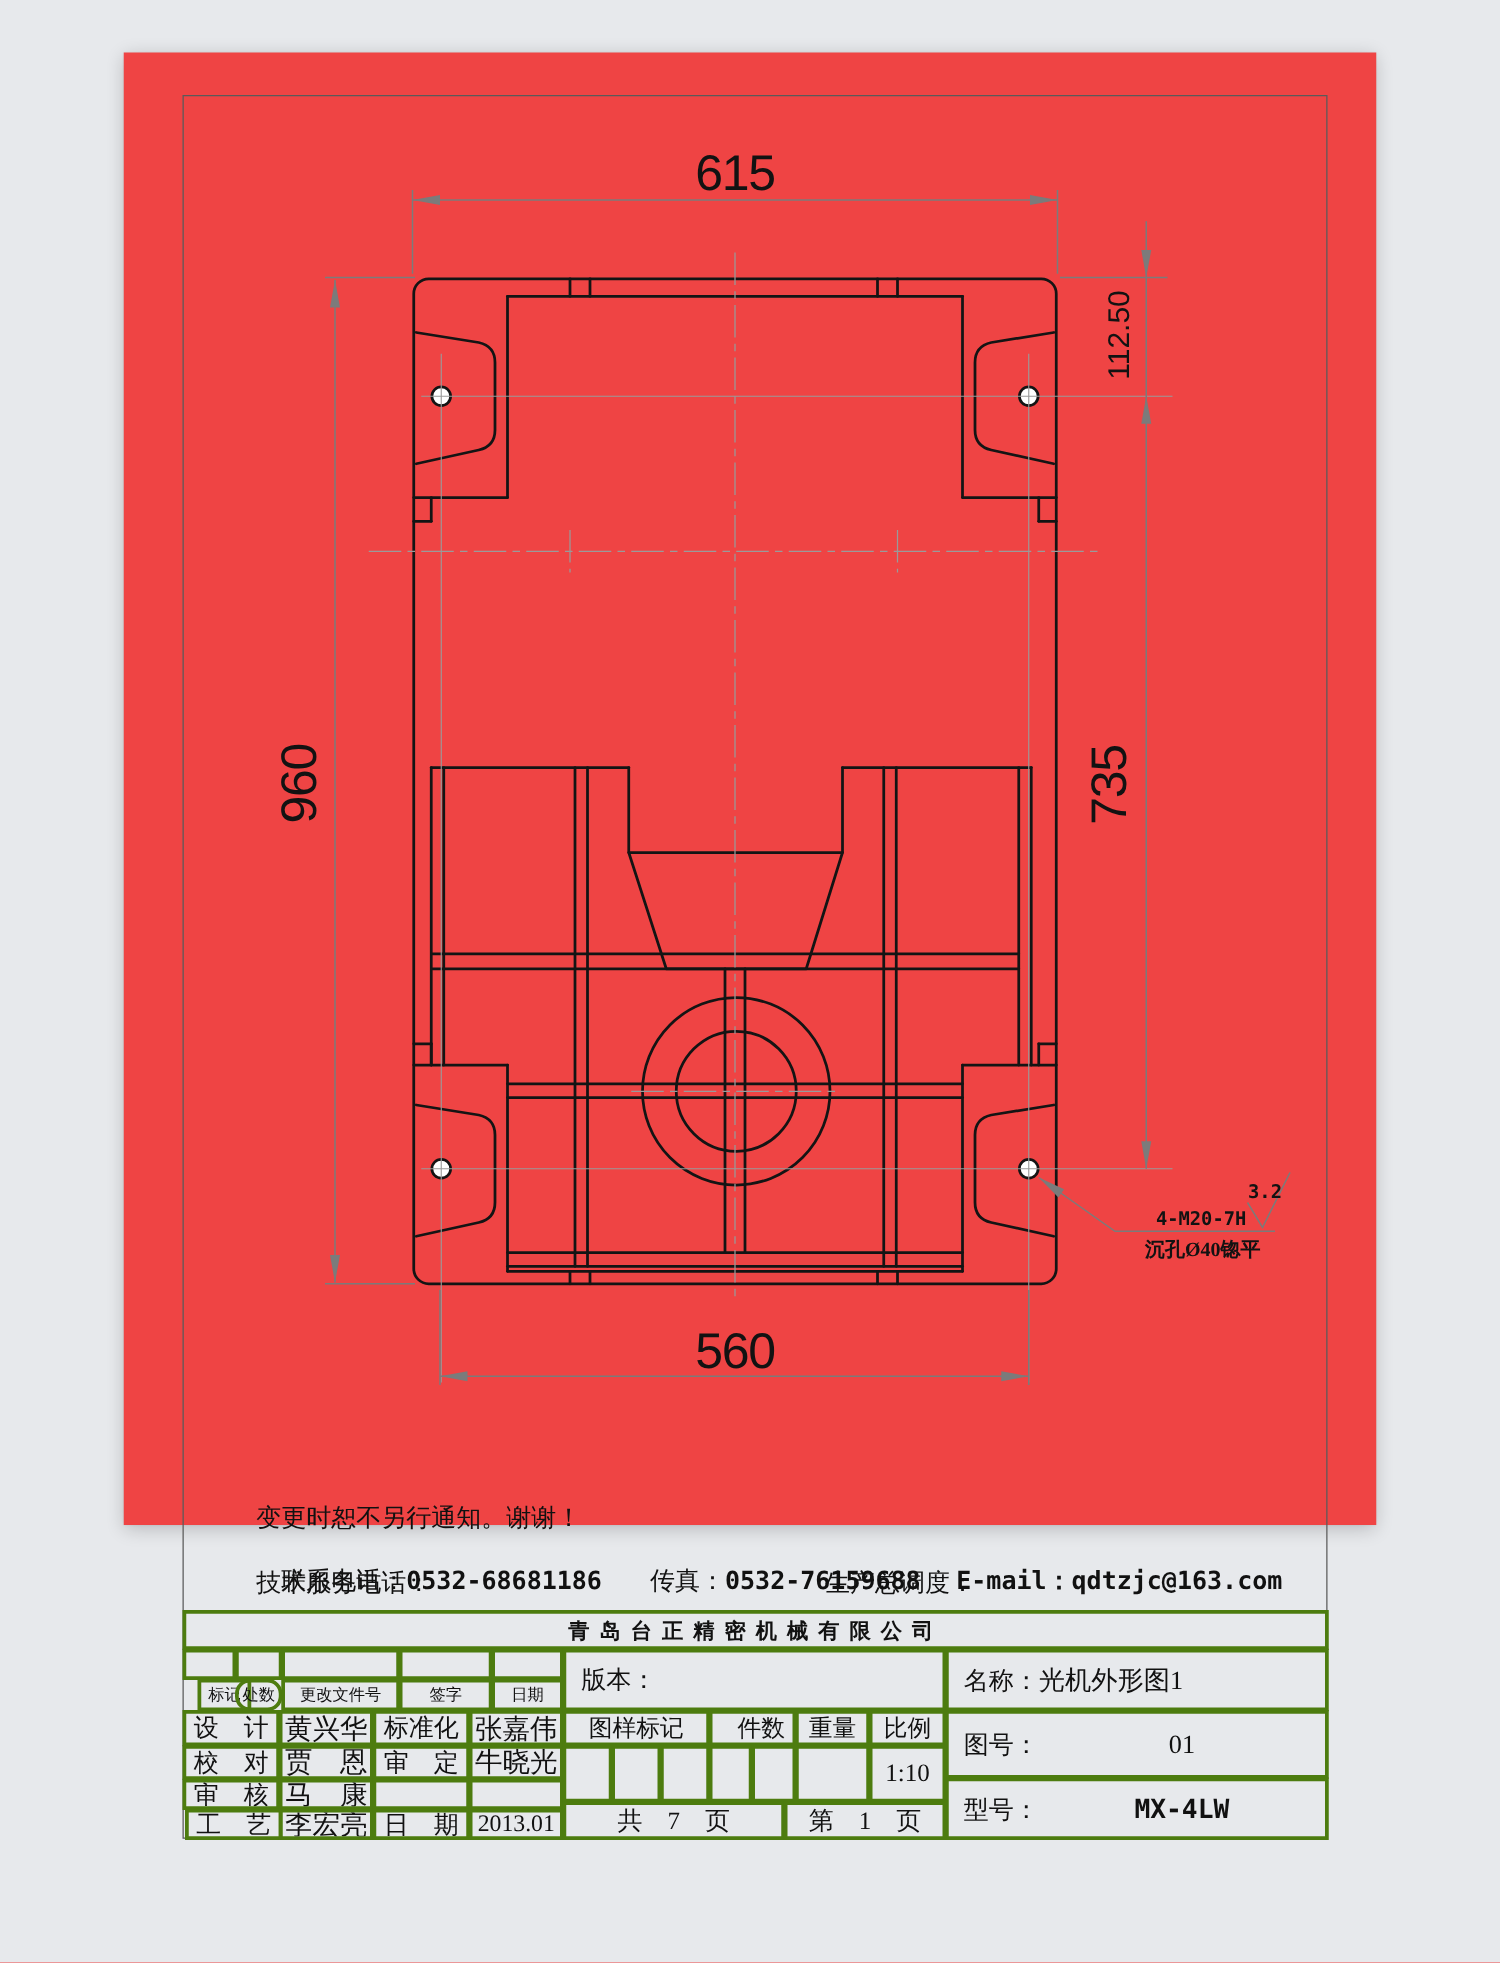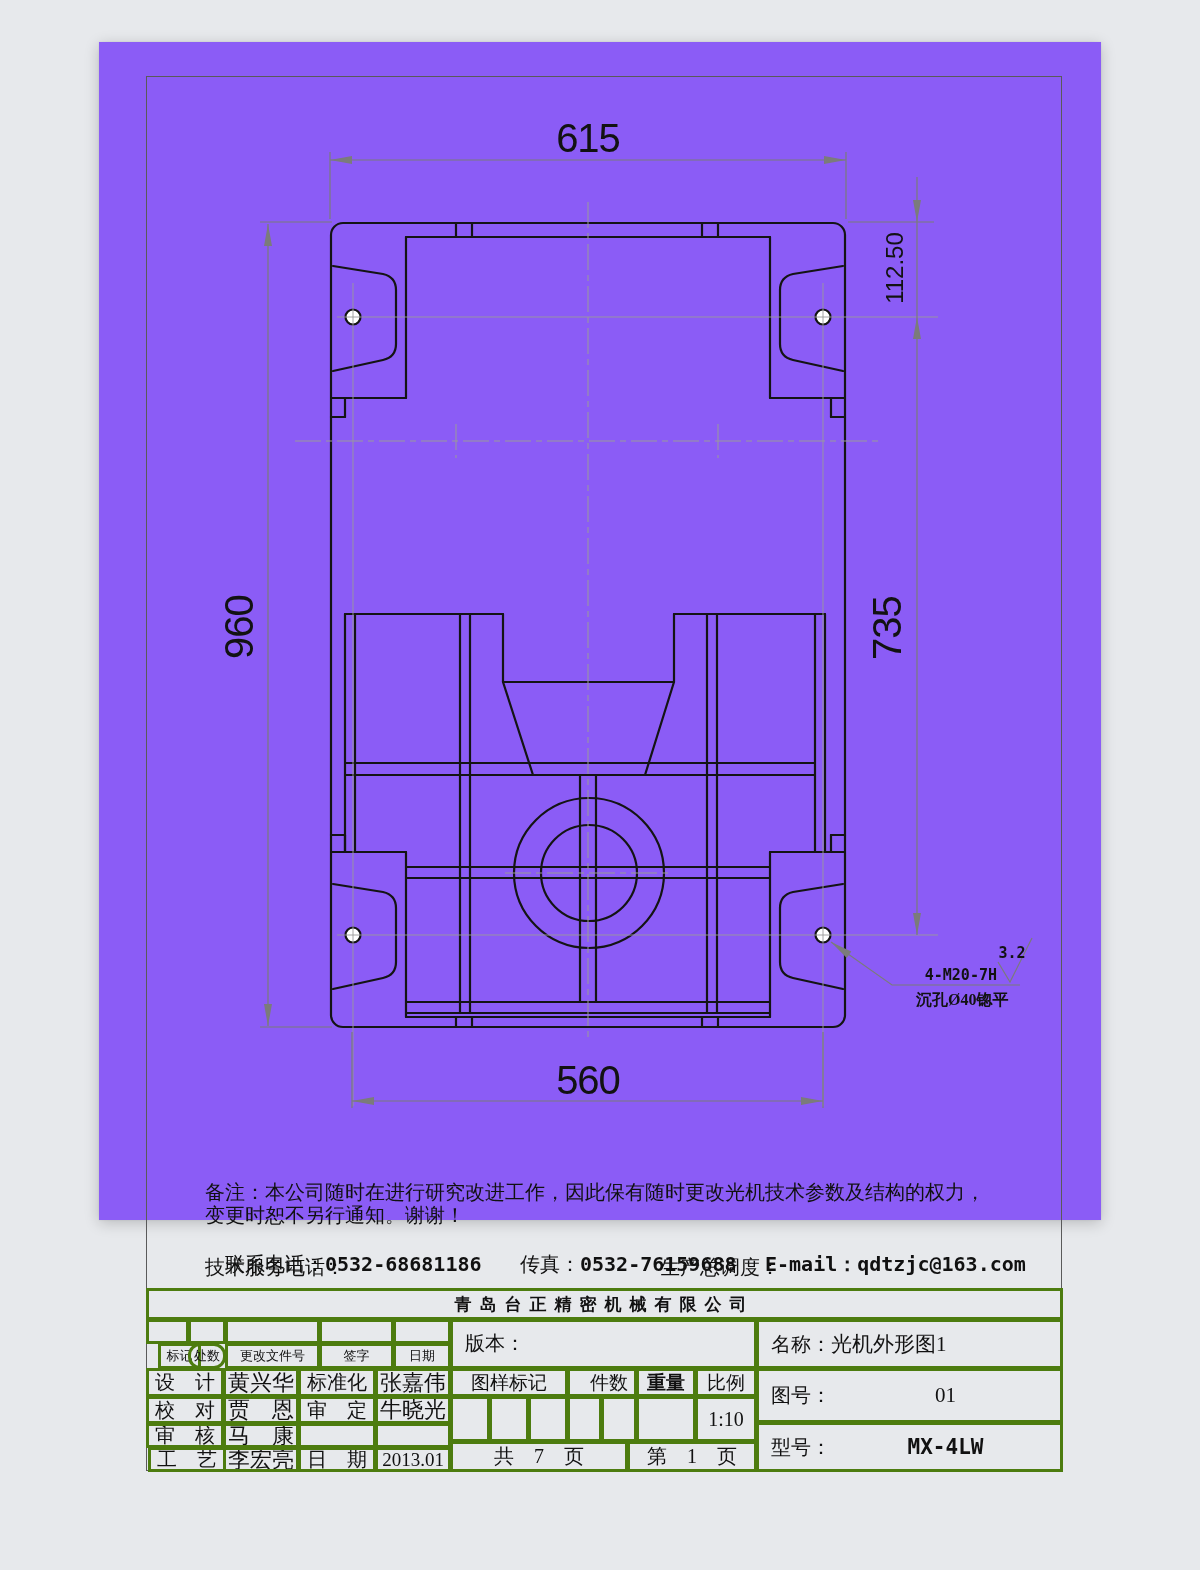--- a/index.html
+++ b/index.html
@@ -4,21 +4,21 @@
 <style>
   html,body{margin:0;padding:0;}
   body{
     width:1200px;height:1570px;position:relative;
     background:#e7e9ec;
     font-family:"Liberation Serif", serif;
     color:#111;
   }
   .page{
     position:absolute;left:99px;top:42px;width:1002px;height:1178px;
-    background:#8b5cf6;
+    background:#ef4444;
     box-shadow:0 3px 14px rgba(0,0,0,0.20), 0 0 2px rgba(0,0,0,0.08);
   }
   .frame{
     position:absolute;left:47px;top:34px;width:916px;height:1395px;
     border:1px solid #5a5a5a;box-sizing:border-box;
   }
   svg.drawing{position:absolute;left:47px;top:34px;}
   svg .k{stroke:#141414;stroke-width:2.2;fill:none;stroke-linejoin:round;stroke-linecap:round;}
   svg .dim{stroke:#7b7b7b;stroke-width:1.2;fill:none;}
   svg .thin{stroke:#9a9a9a;stroke-width:0.9;fill:none;}
@@ -188,21 +188,20 @@
       <text class="dimtxt" x="253" y="627" text-anchor="middle" transform="rotate(-90 253 627)">960</text>
       <text class="dimtxt" x="901" y="628" text-anchor="middle" transform="rotate(-90 901 628)">735</text>
       <text class="dimtxt-sm" x="903" y="268" text-anchor="middle" transform="rotate(-90 903 268)">112.50</text>
       <text class="dimtxt" x="588" y="1094" text-anchor="middle">560</text>
       <text class="anntxt" x="997" y="980" text-anchor="end">4-M20-7H</text>
       <text class="anncjk" x="916" y="1005" text-anchor="start">沉孔Ø40锪平</text>
       <text class="anntxt" x="1012" y="958" text-anchor="middle">3.2</text>
     </g>
   </svg>
 
-  <div class="note" style="left:106px;top:1139px;">备注：本公司随时在进行研究改进工作，因此保有随时更改光机技术参数及结构的权力，</div>
   <div class="note" style="left:106px;top:1162px;">变更时恕不另行通知。谢谢！</div>
   <div class="note" style="left:106px;top:1188px;">
     <span>联系电话：</span><span class="bnum">0532-68681186</span>
   </div>
   <div class="note" style="left:401px;top:1188px;">
     <span>传真：</span><span class="bnum">0532-76159688</span>
   </div>
   <div class="note" style="left:646px;top:1188px;">
     <span class="bnum">E-mail：</span><span class="bnum">qdtzjc@163.com</span>
   </div>
@@ -242,21 +241,21 @@
 
     <div class="cell" style="left:2px;top:159px;width:78px;height:25px;">工　艺</div>
     <div class="cell" style="left:77px;top:159px;width:76px;height:25px;font-size:22px;font-family:Liberation Mono, monospace;">李宏亮</div>
     <div class="cell" style="left:152px;top:159px;width:78px;height:25px;">日　期</div>
     <div class="cell" style="left:229px;top:159px;width:76px;height:25px;font-size:19px;">2013.01</div>
 
     <div class="cell left" style="left:304px;top:31px;width:307px;height:50px;align-items:flex-start;padding-top:8px;"><span class="lbl">版本：</span></div>
 
     <div class="cell" style="left:304px;top:80px;width:118px;height:29px;font-size:19px;">图样标记</div>
     <div class="cell" style="left:421px;top:80px;width:70px;height:29px;font-size:19px;padding-left:14px;">件数</div>
-    <div class="cell" style="left:490px;top:80px;width:60px;height:29px;font-size:19px;font-weight:bold;">重量</div>
+    <div class="cell" style="left:490px;top:80px;width:60px;height:29px;font-size:19px;">重量</div>
     <div class="cell" style="left:549px;top:80px;width:62px;height:29px;font-size:19px;">比例</div>
 
     <div class="cell" style="left:304px;top:108px;width:40px;height:46px;"></div>
     <div class="cell" style="left:343px;top:108px;width:40px;height:46px;"></div>
     <div class="cell" style="left:382px;top:108px;width:40px;height:46px;"></div>
     <div class="cell" style="left:421px;top:108px;width:35px;height:46px;"></div>
     <div class="cell" style="left:455px;top:108px;width:36px;height:46px;"></div>
     <div class="cell" style="left:490px;top:108px;width:60px;height:46px;"></div>
     <div class="cell" style="left:549px;top:108px;width:62px;height:46px;">1:10</div>
 

